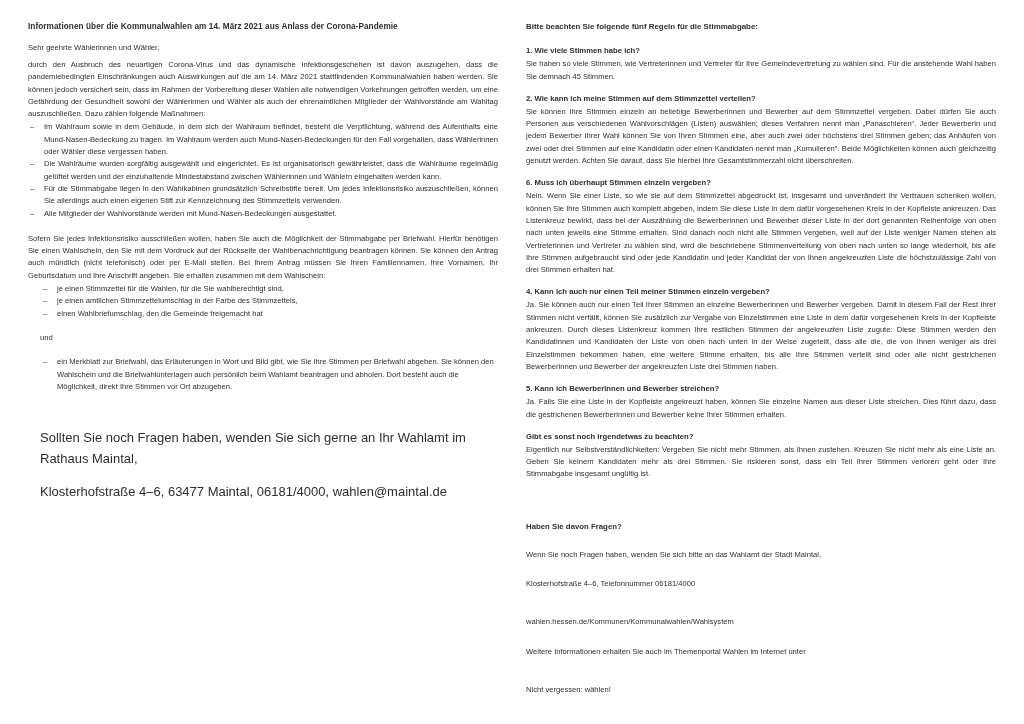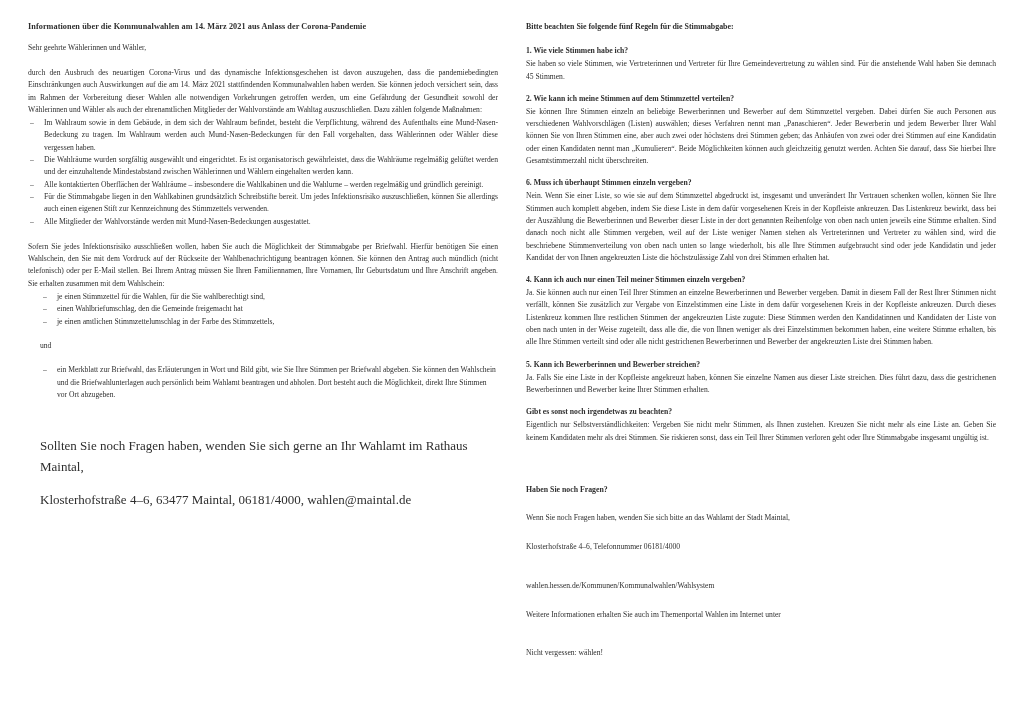--- a/index.html
+++ b/index.html
@@ -13,21 +13,20 @@
     height: 724px;
     font-family: "Liberation Sans", sans-serif;
     color: #2e2e2e;
     overflow: hidden;
   }
   .page {
     position: relative;
     width: 840px;
     height: 724px;
     box-sizing: border-box;
-    font-family: Liberation Serif, serif;
   }
   .column {
     position: absolute;
     top: 22px;
   }
   .column-left {
     left: 28px;
     width: 470px;
   }
   .column-right {
@@ -37,21 +36,21 @@
   .doc-title {
     font-size: 8.2px;
     font-weight: bold;
     line-height: 1.25;
     margin: 0 0 11px 0;
     letter-spacing: 0.01em;
   }
   .salutation {
     font-size: 7.6px;
     line-height: 1.28;
-    margin: 0 0 14px 0;
+    margin: 0 0 6px 0;
   }
   p.body {
     font-size: 7.6px;
     line-height: 1.62;
     text-align: justify;
     margin: 0 0 1px 0;
     -webkit-hyphens: none;
     hyphens: none;
   }
   .gap-sm { height: 9px; }
@@ -131,33 +130,32 @@
 
     <div class="doc-title">Informationen über die Kommunalwahlen am 14. März 2021 aus Anlass der Corona-Pandemie</div>
 
     <div class="salutation">Sehr geehrte Wählerinnen und Wähler,</div>
 
     <p class="body">durch den Ausbruch des neuartigen Corona-Virus und das dynamische Infektionsgeschehen ist davon auszugehen, dass die pandemiebedingten Einschränkungen auch Auswirkungen auf die am 14. März 2021 stattfindenden Kommunalwahlen haben werden. Sie können jedoch versichert sein, dass im Rahmen der Vorbereitung dieser Wahlen alle notwendigen Vorkehrungen getroffen werden, um eine Gefährdung der Gesundheit sowohl der Wählerinnen und Wähler als auch der ehrenamtlichen Mitglieder der Wahlvorstände am Wahltag auszuschließen. Dazu zählen folgende Maßnahmen:</p>
 
     <ul class="dashlist">
       <li>Im Wahlraum sowie in dem Gebäude, in dem sich der Wahlraum befindet, besteht die Verpflichtung, während des Aufenthalts eine Mund-Nasen-Bedeckung zu tragen. Im Wahlraum werden auch Mund-Nasen-Bedeckungen für den Fall vorgehalten, dass Wählerinnen oder Wähler diese vergessen haben.</li>
       <li>Die Wahlräume wurden sorgfältig ausgewählt und eingerichtet. Es ist organisatorisch gewährleistet, dass die Wahlräume regelmäßig gelüftet werden und der einzuhaltende Mindestabstand zwischen Wählerinnen und Wählern eingehalten werden kann.</li>
-      <li>Alle kontaktierten Oberflächen der Wahlräume – insbesondere die Wahlkabinen und die Wahlurne – werden regelmäßig und gründlich gereinigt.</li>
       <li>Für die Stimmabgabe liegen in den Wahlkabinen grundsätzlich Schreibstifte bereit. Um jedes Infektionsrisiko auszuschließen, können Sie allerdings auch einen eigenen Stift zur Kennzeichnung des Stimmzettels verwenden.</li>
       <li>Alle Mitglieder der Wahlvorstände werden mit Mund-Nasen-Bedeckungen ausgestattet.</li>
     </ul>
 
     <div class="gap-md"></div>
 
     <p class="body">Sofern Sie jedes Infektionsrisiko ausschließen wollen, haben Sie auch die Möglichkeit der Stimmabgabe per Briefwahl. Hierfür benötigen Sie einen Wahlschein, den Sie mit dem Vordruck auf der Rückseite der Wahlbenachrichtigung beantragen können. Sie können den Antrag auch mündlich (nicht telefonisch) oder per E-Mail stellen. Bei Ihrem Antrag müssen Sie Ihren Familiennamen, Ihre Vornamen, Ihr Geburtsdatum und Ihre Anschrift angeben. Sie erhalten zusammen mit dem Wahlschein:</p>
 
     <ul class="dashlist level2">
       <li>je einen Stimmzettel für die Wahlen, für die Sie wahlberechtigt sind,</li>
+      <li>je einen amtlichen Stimmzettelumschlag in der Farbe des Stimmzettels,</li>
       <li>einen Wahlbriefumschlag, den die Gemeinde freigemacht hat</li>
-      <li>je einen amtlichen Stimmzettelumschlag in der Farbe des Stimmzettels,</li>
     </ul>
 
     <div class="plainword">und</div>
 
     <ul class="dashlist level2">
       <li>ein Merkblatt zur Briefwahl, das Erläuterungen in Wort und Bild gibt, wie Sie Ihre Stimmen per Briefwahl abgeben. Sie können den Wahlschein und die Briefwahlunterlagen auch persönlich beim Wahlamt beantragen und abholen. Dort besteht auch die Möglichkeit, direkt Ihre Stimmen vor Ort abzugeben.</li>
     </ul>
 
     <div class="gap-lg"></div>
 
@@ -195,21 +193,21 @@
       <p class="body">Ja. Falls Sie eine Liste in der Kopfleiste angekreuzt haben, können Sie einzelne Namen aus dieser Liste streichen. Dies führt dazu, dass die gestrichenen Bewerberinnen und Bewerber keine Ihrer Stimmen erhalten.</p>
     </div>
 
     <div class="section">
       <h3 class="qheading">Gibt es sonst noch irgendetwas zu beachten?</h3>
       <p class="body">Eigentlich nur Selbstverständlichkeiten: Vergeben Sie nicht mehr Stimmen, als Ihnen zustehen. Kreuzen Sie nicht mehr als eine Liste an. Geben Sie keinem Kandidaten mehr als drei Stimmen. Sie riskieren sonst, dass ein Teil Ihrer Stimmen verloren geht oder Ihre Stimmabgabe insgesamt ungültig ist.</p>
     </div>
 
     <div class="gap-xl"></div>
 
-    <div class="closing-head">Haben Sie noch Fragen?</div>
+    <div class="closing-head">Haben Sie davon Fragen?</div>
     <div class="spaced-line">Wenn Sie noch Fragen haben, wenden Sie sich bitte an das Wahlamt der Stadt Maintal,</div>
     <div class="spaced-line">Klosterhofstraße 4–6, Telefonnummer 06181/4000</div>
     <div class="gap-sm"></div>
     <div class="spaced-line">wahlen.hessen.de/Kommunen/Kommunalwahlen/Wahlsystem</div>
     <div class="spaced-line">Weitere Informationen erhalten Sie auch im Themenportal Wahlen im Internet unter</div>
     <div class="gap-sm"></div>
     <div class="spaced-line">Nicht vergessen: wählen!</div>
     <div class="gap-lg"></div>
 
   </div>

